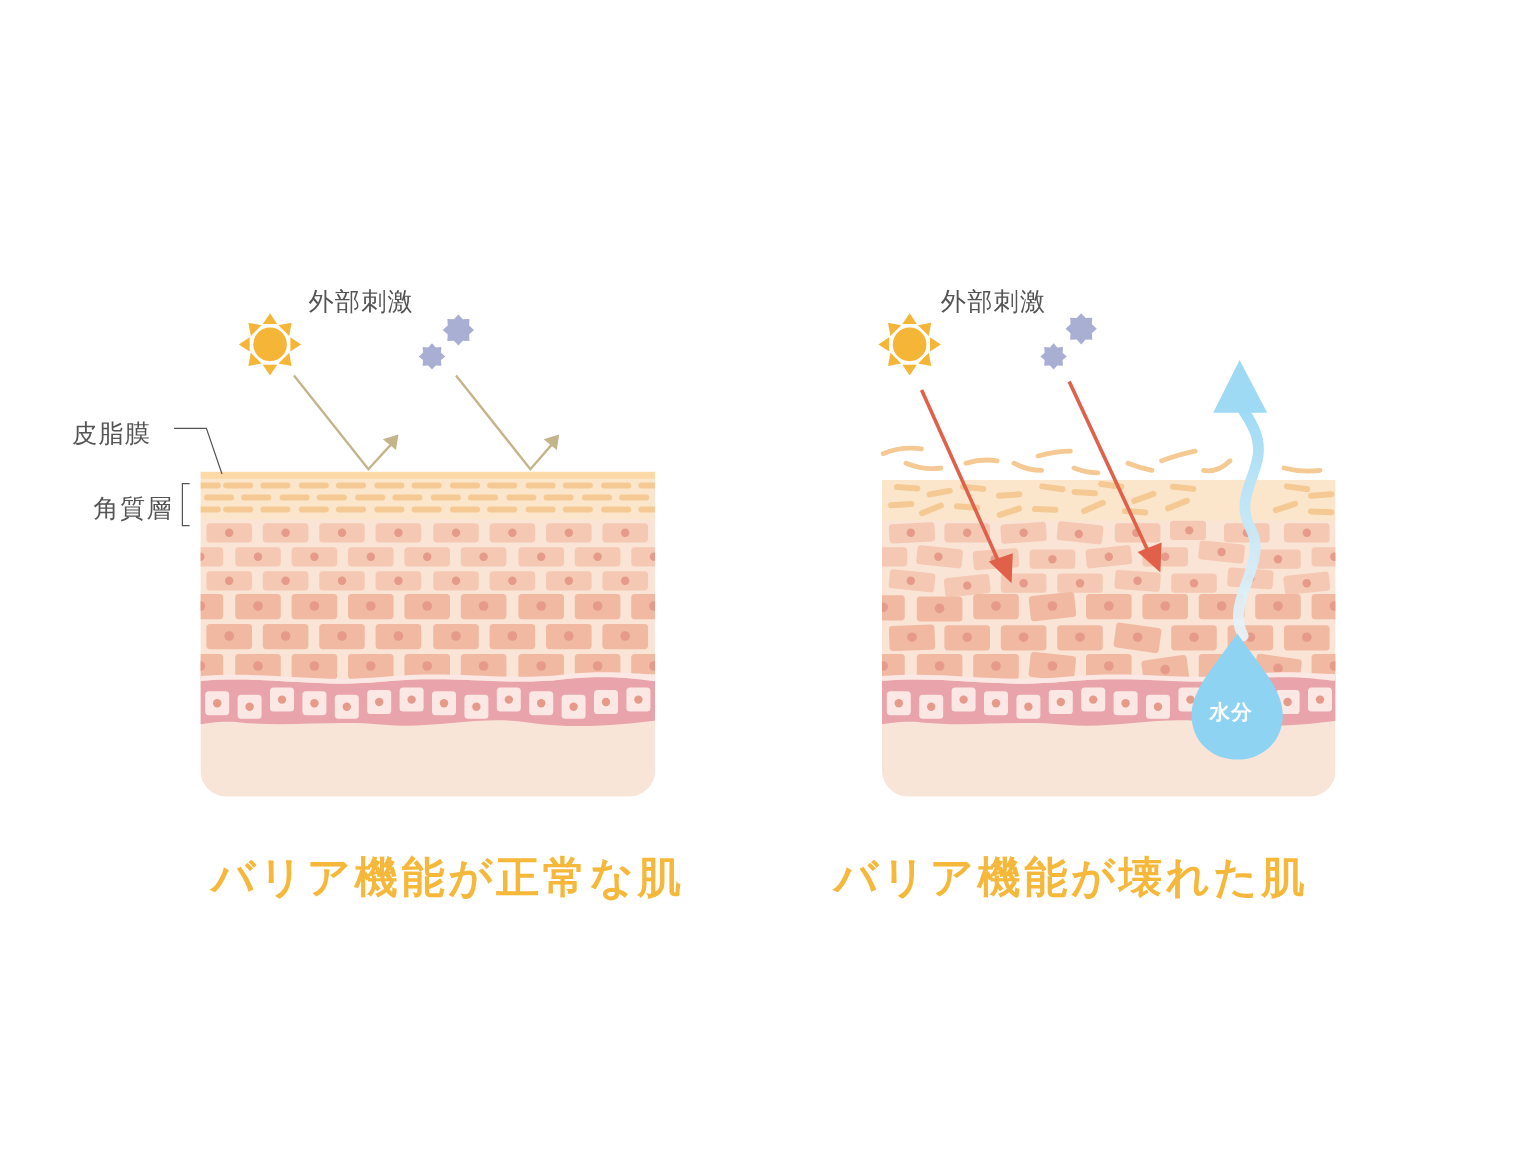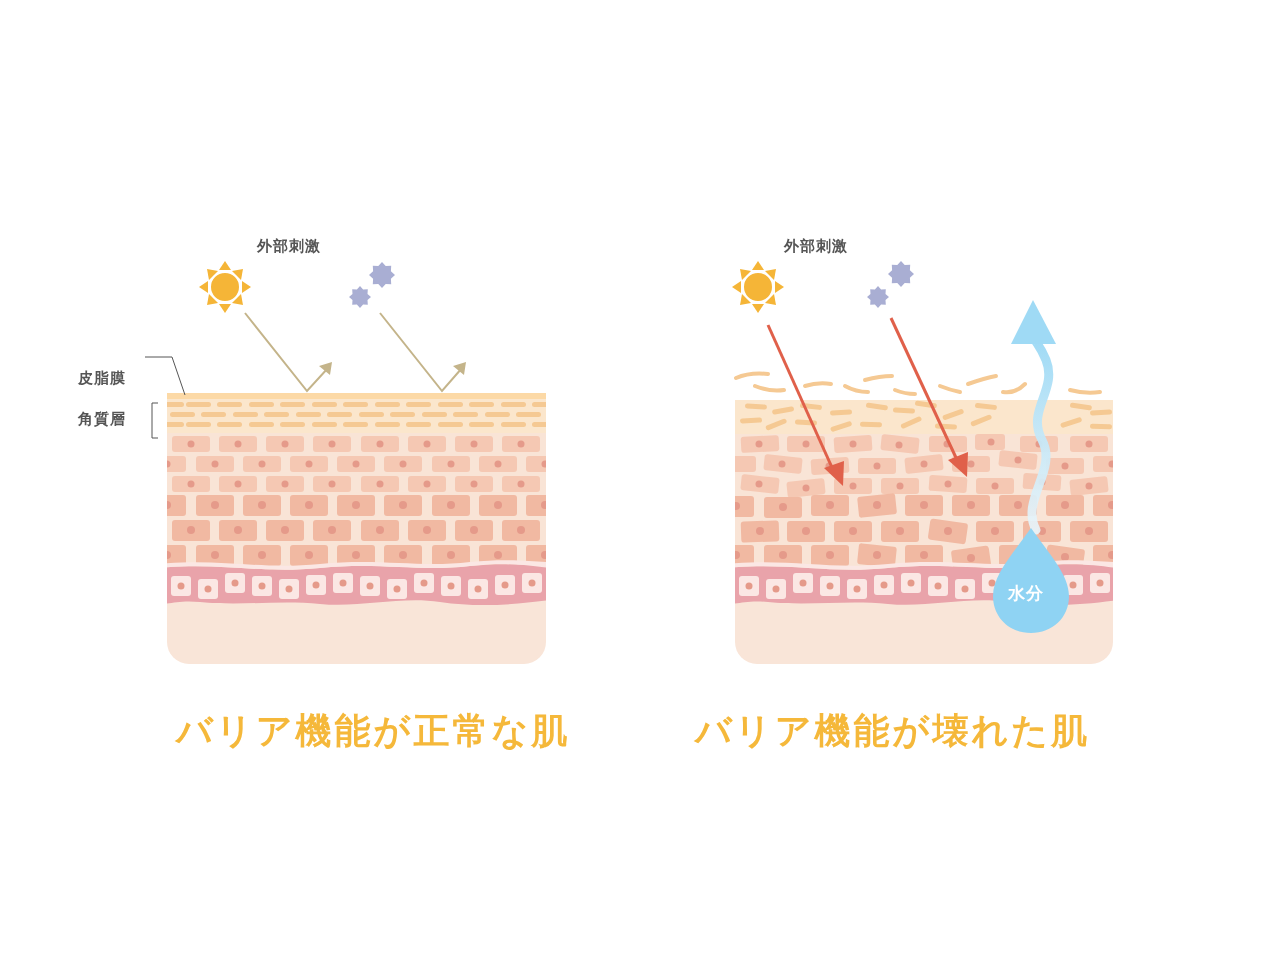--- a/index.html
+++ b/index.html
@@ -1,19 +1,19 @@
 <!DOCTYPE html>
 <html><head>
 <meta charset="utf-8">
 <style>
   html, body { margin:0; padding:0; background:#ffffff; }
   body { width:1280px; height:980px; position:relative; overflow:hidden;
          font-family:"DejaVu Sans", sans-serif; }
   .layer { position:absolute; left:0; top:0; }
-  .label { position:absolute; font-size:15px; color:#555555; letter-spacing:1px; white-space:nowrap;font-weight:bold; }
+  .label { position:absolute; font-size:21px; color:#555555; letter-spacing:1px; white-space:nowrap; }
   .title { position:absolute; font-size:36px; font-weight:bold; color:#f5b83a; letter-spacing:3px; white-space:nowrap; }
   .water-label { position:absolute; font-size:17px; font-weight:bold; color:#ffffff; letter-spacing:1px; white-space:nowrap;font-family:Liberation Mono, monospace; }
 </style>
 </head>
 <body>
 
 <div>
   <svg class="layer" width="1280" height="980">
     <defs>
       <clipPath id="clipL">
@@ -464,20 +464,20 @@
       <polygon points="967,477 948,460 968,452"></polygon>
     </g>
 
     <path d="M1036,530 C1020,500 1058,470 1042,440 C1026,410 1058,390 1046,360 C1040,345 1032,338 1036,340" fill="none" stroke="url(#vapor)" stroke-width="9" stroke-linecap="round"></path>
     <polygon points="1033,300 1011,344 1056,344" fill="#9fdaf5"></polygon>
 
     <path d="M1031,528 C1012,555 993,575 993,596 C993,618 1010,633 1031,633 C1052,633 1069,618 1069,596 C1069,575 1050,555 1031,528 Z" fill="#8fd3f3"></path>
   </svg>
 
   <div class="label" style="left:257px;top:237px;">外部刺激</div>
-  <div class="label" style="left:78px;top:347px;margin-top:22px;">皮脂膜</div>
+  <div class="label" style="left:60px;top:347px;">皮脂膜</div>
   <div class="label" style="left:78px;top:410px;">角質層</div>
   <div class="title" style="left:138px;top:707px;margin-left:38px;">バリア機能が正常な肌</div>
 
   <div class="label" style="left:784px;top:237px;">外部刺激</div>
   <div class="water-label" style="left:1008px;top:582px;">水分</div>
   <div class="title" style="left:695px;top:707px;text-align:right;">バリア機能が壊れた肌</div>
 </div>
 
 </body></html>

